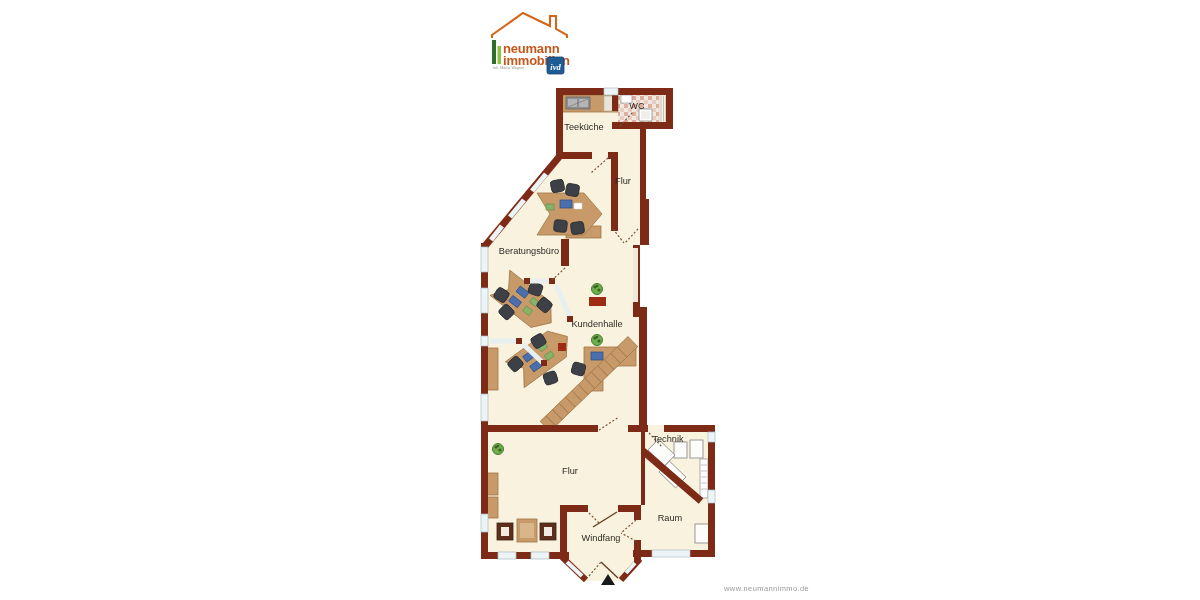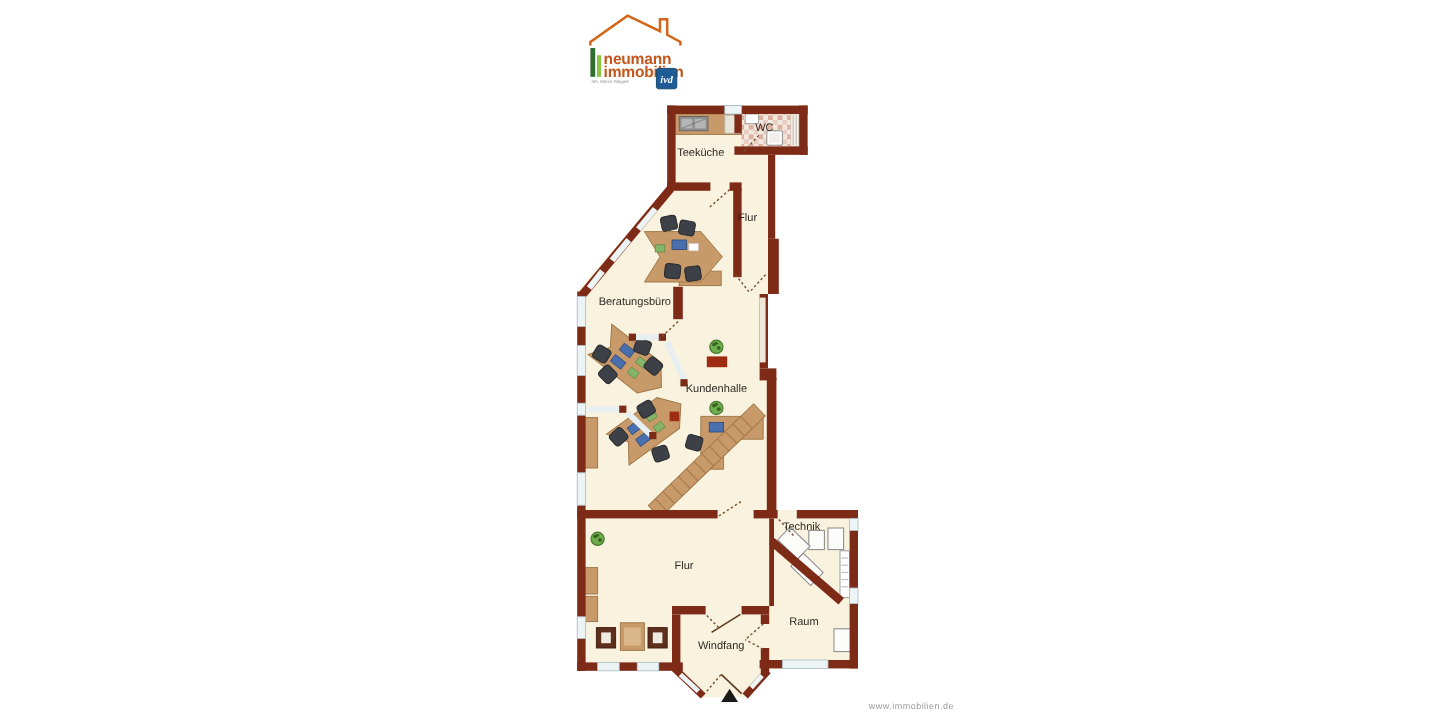--- a/index.html
+++ b/index.html
@@ -312,14 +312,14 @@
       <text class="rlabel" x="623" y="184">Flur</text>
       <text class="rlabel" x="529" y="254">Beratungsbüro</text>
       <text class="rlabel" x="597" y="327">Kundenhalle</text>
       <text class="rlabel" x="668" y="442">Technik</text>
       <text class="rlabel" x="570" y="474">Flur</text>
       <text class="rlabel" x="670" y="521">Raum</text>
       <text class="rlabel" x="601" y="541">Windfang</text>
     </g>
   </svg>
 
-  <div class="url">www.immobilien.de</div>
+  <div class="url">www.neumannimmo.de</div>
 </div>
 
 </body></html>

